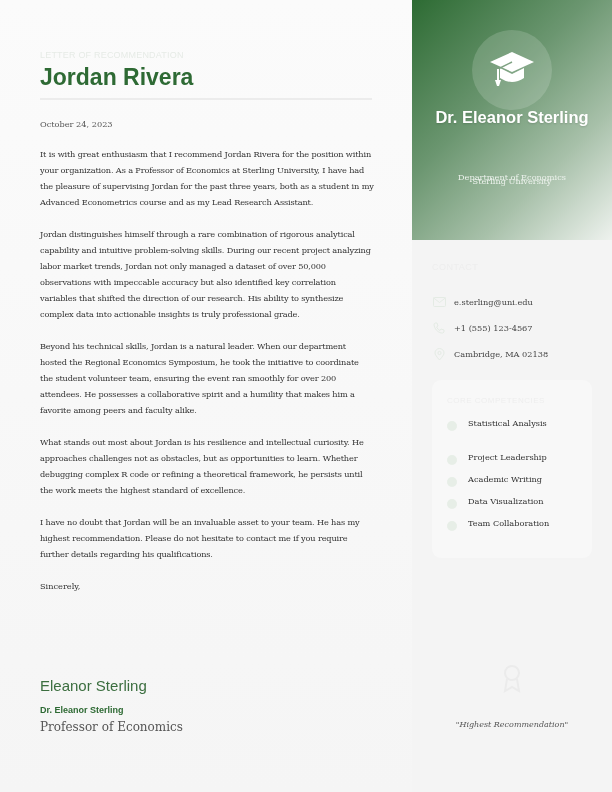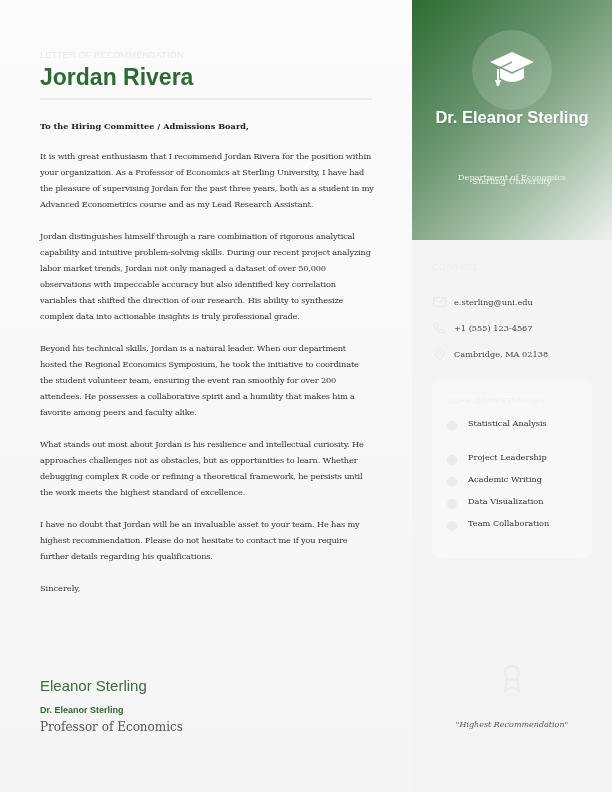--- a/index.html
+++ b/index.html
@@ -123,21 +123,21 @@
 </style>
 </head>
 <body>
 
 <div class="page">
 
   <div class="main">
     <div class="eyebrow">Letter of Recommendation</div>
     <div class="title">Jordan Rivera</div>
     <div class="rule"></div>
-    <div class="salutation">To the Hiring Committee / Admissions Board,</div>
+    <div class="date">October 24, 2023</div>
     <p class="para">It is with great enthusiasm that I recommend Jordan Rivera for the position within your organization. As a Professor of Economics at Sterling University, I have had the pleasure of supervising Jordan for the past three years, both as a student in my Advanced Econometrics course and as my Lead Research Assistant.</p>
     <p class="para">Jordan distinguishes himself through a rare combination of rigorous analytical capability and intuitive problem-solving skills. During our recent project analyzing labor market trends, Jordan not only managed a dataset of over 50,000 observations with impeccable accuracy but also identified key correlation variables that shifted the direction of our research. His ability to synthesize complex data into actionable insights is truly professional grade.</p>
     <p class="para">Beyond his technical skills, Jordan is a natural leader. When our department hosted the Regional Economics Symposium, he took the initiative to coordinate the student volunteer team, ensuring the event ran smoothly for over 200 attendees. He possesses a collaborative spirit and a humility that makes him a favorite among peers and faculty alike.</p>
     <p class="para">What stands out most about Jordan is his resilience and intellectual curiosity. He approaches challenges not as obstacles, but as opportunities to learn. Whether debugging complex R code or refining a theoretical framework, he persists until the work meets the highest standard of excellence.</p>
     <p class="para">I have no doubt that Jordan will be an invaluable asset to your team. He has my highest recommendation. Please do not hesitate to contact me if you require further details regarding his qualifications.</p>
     <div class="closing">Sincerely,</div>
 
     <div class="sig-script">Eleanor Sterling</div>
     <div class="sig-name">Dr. Eleanor Sterling</div>
     <div class="sig-role">Professor of Economics</div>

